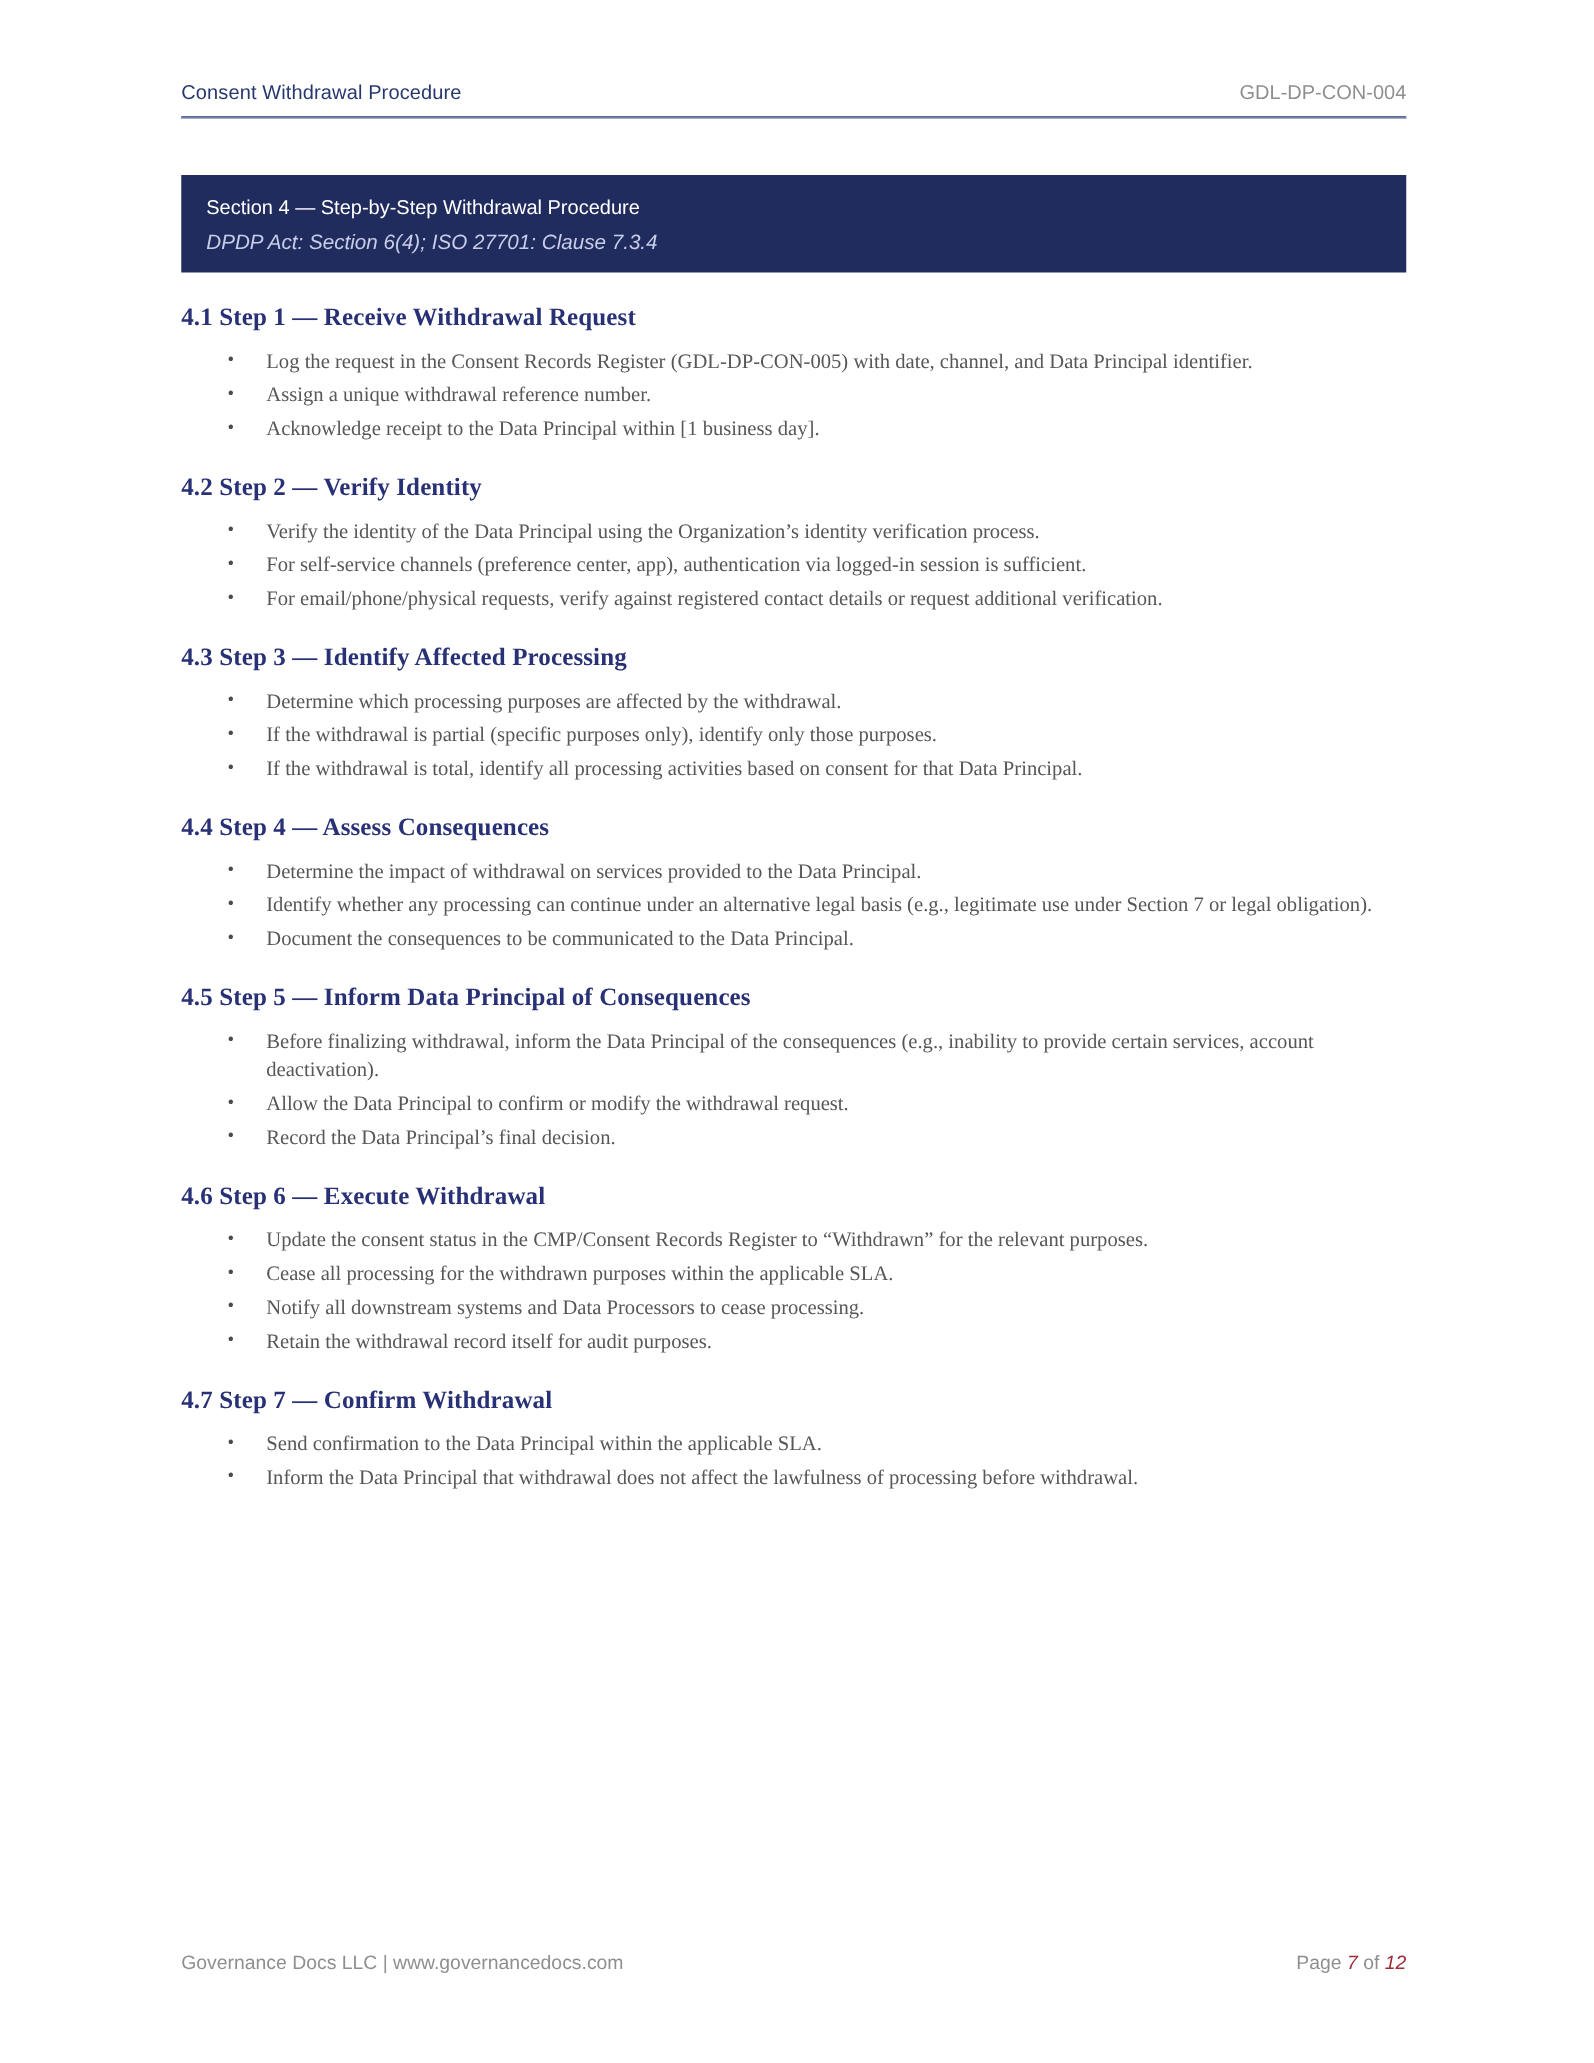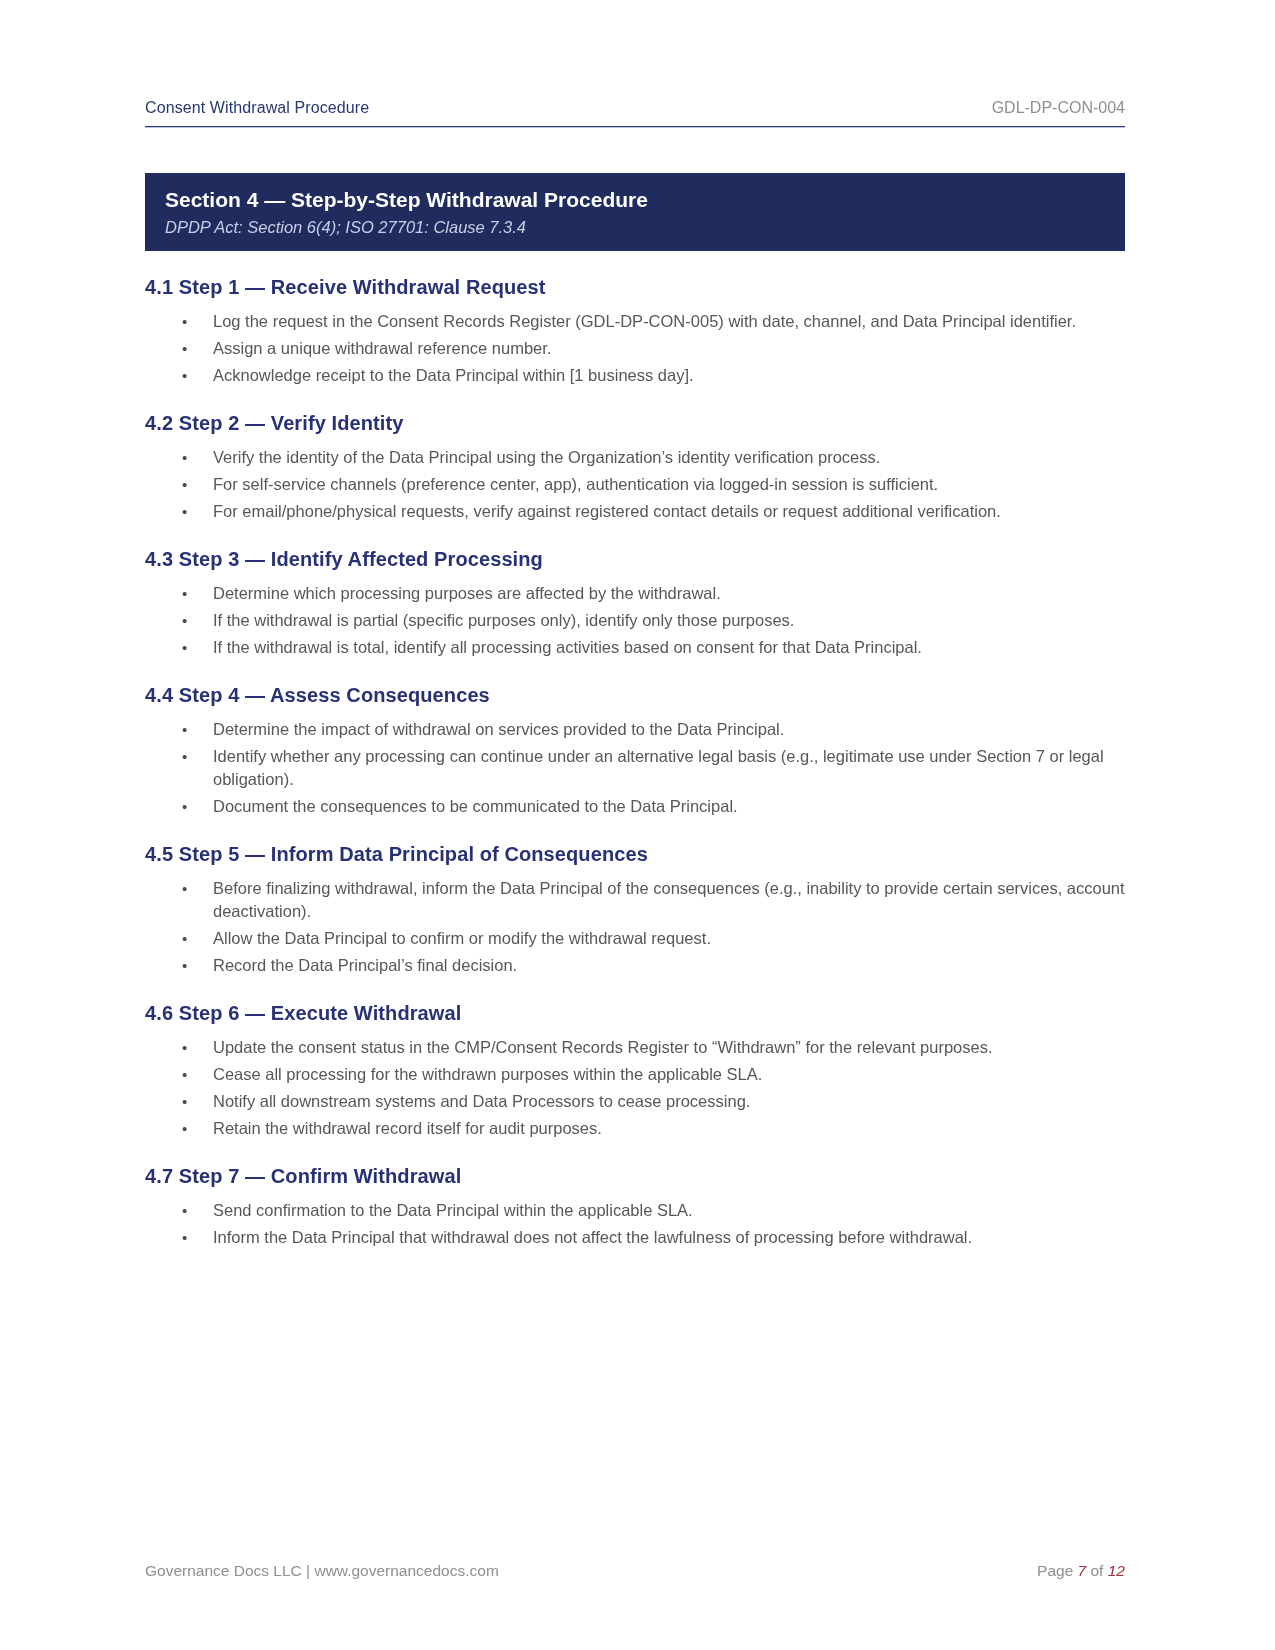--- a/index.html
+++ b/index.html
@@ -19,53 +19,52 @@
   
   .page-header {
     display: flex;
     justify-content: space-between;
     align-items: baseline;
   }
   .header-doc-title {
     font-size: 16px;
     color: #27386e;
     letter-spacing: .1px;
-    margin-top: 33px;
   }
   .header-doc-id {
     font-size: 16px;
     color: #8f8f8f;
   }
   .header-rule {
     margin-top: 9px;
     height: 2px;
     background: #2a3a75;
     border-bottom: 1px solid #b9c3dd;
   }
   
   .banner {
     margin-top: 45px;
     background: #212c5e;
     padding: 13px 20px 12px 20px;
   }
   .banner-title {
     color: #ffffff;
-    font-size: 21px;
-    font-weight: bold;
+    font-size: 16px;
+    font-weight: normal;
     line-height: 28px;
   }
   .banner-subtitle {
     color: #c8cee8;
     font-size: 16.5px;
     font-style: italic;
     line-height: 23px;
     margin-top: 2px;
   }
   
-  .sections { margin-top: 24px; }
+  .sections { margin-top: 24px; font-family: Liberation Serif, serif; }
   .section-heading {
     font-size: 20px;
     font-weight: bold;
     color: #283175;
     line-height: 25px;
     margin-top: 24px;
     margin-bottom: 10px;
     letter-spacing: .1px;
   }
   .bullet-list {

